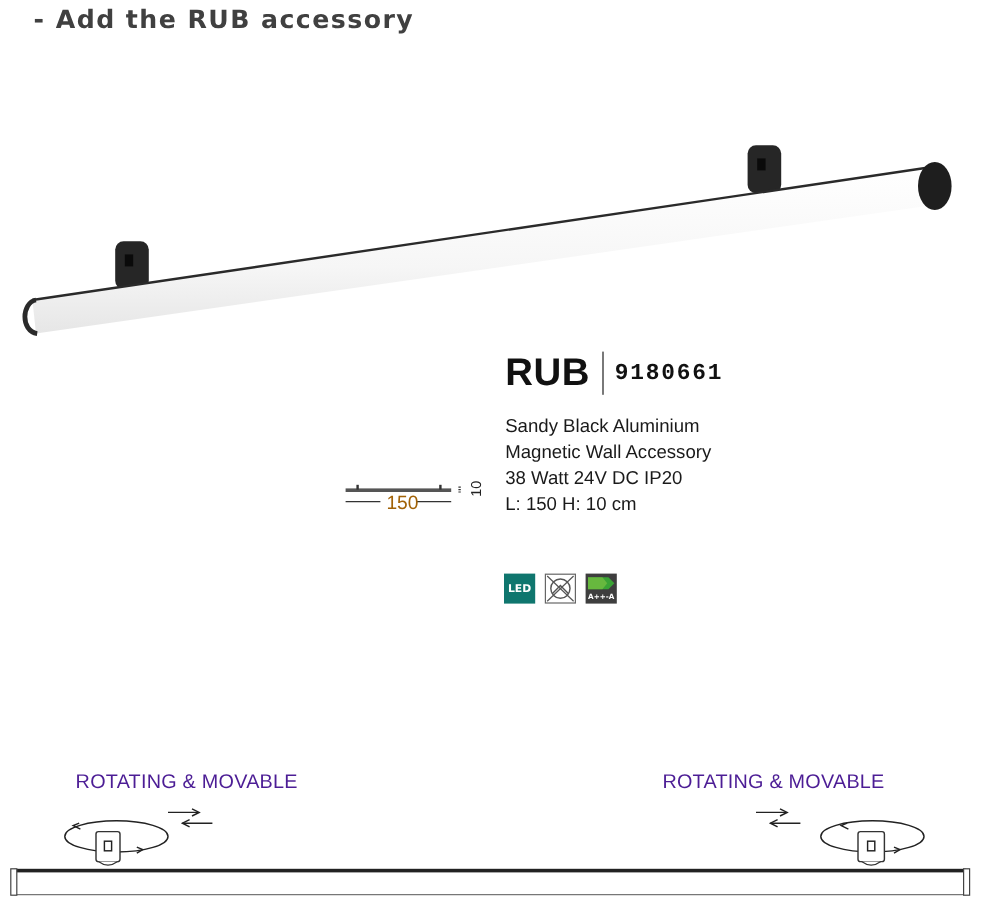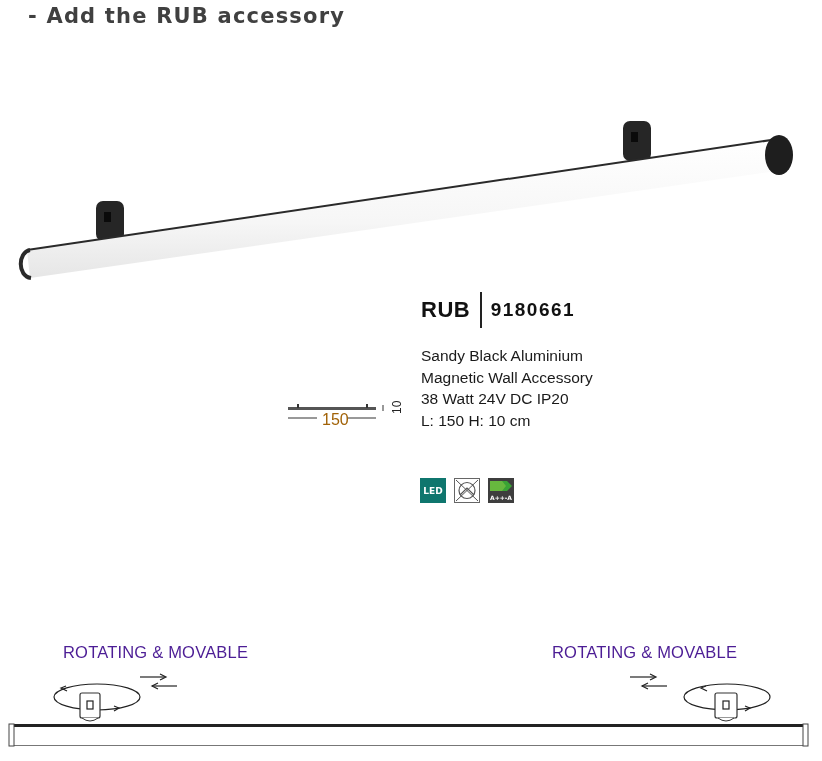--- a/index.html
+++ b/index.html
@@ -2,24 +2,24 @@
 <html><head>
   <meta charset="utf-8">
   <style>
     html, body { margin: 0; padding: 0; background: #ffffff; }
     body { width: 822px; height: 761px; position: relative; overflow: hidden;
            font-family: "Liberation Sans", sans-serif; color: #1a1a1a; }
     .heading { position: absolute; left: 28px; top: 4px; font-family: "DejaVu Sans", sans-serif;
                font-weight: bold; font-size: 21px; letter-spacing: 1.2px; color: #404040; }
     .product-svg { position: absolute; left: 0; top: 100px; }
     .title-block { position: absolute; left: 421px; top: 292px; display: flex; align-items: center; }
-    .model { font-family: "Liberation Sans", sans-serif; font-weight: bold; font-size: 22px; color: #111;
+    .model { font-family: "Liberation Sans", sans-serif; font-weight: bold; font-size: 32px; color: #111;
              letter-spacing: 0.5px; }
     .sep { width: 1.5px; height: 36px; background: #222; margin: 0 9px 0 10px; }
-    .code { font-family: Liberation Sans, sans-serif; font-weight: bold; font-size: 19px; letter-spacing: 1.5px; color: #111; }
+    .code { font-family: Liberation Mono, monospace; font-weight: bold; font-size: 19px; letter-spacing: 1.5px; color: #111; }
     .specs { position: absolute; left: 421px; top: 345px; font-size: 15.5px; line-height: 21.5px; color: #1a1a1a; }
     .specs div { white-space: nowrap; }
     .badges { position: absolute; left: 420px; top: 478px; display: flex; gap: 8px; }
     .badge { width: 26px; height: 25px; box-sizing: border-box; display: flex; align-items: center; justify-content: center; }
     .badge-led { background: #0f766e; color: #fff; font-weight: bold; font-size: 9px; font-family: "DejaVu Sans", sans-serif; }
     .badge-nodim { border: 1px solid #666; background: #fff; }
     .badge-energy { background: #3e3e3e; position: relative; }
     .badge-energy .etext { position: absolute; bottom: 2px; left: 1px; right: 1px; text-align: center;
                            color: #fff; font-size: 6px; font-weight: bold; font-family: "DejaVu Sans", sans-serif; }
     .dim-svg { position: absolute; left: 285px; top: 396px; }

